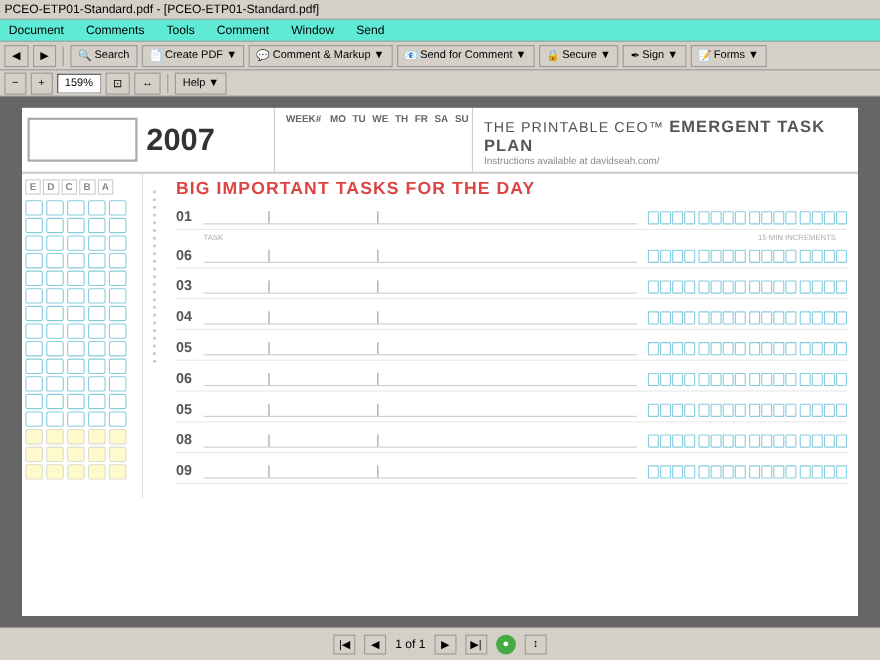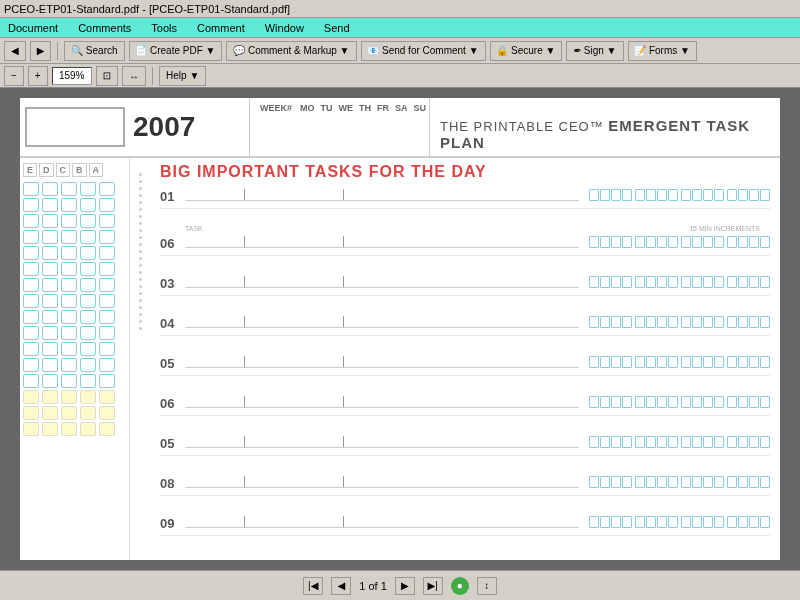--- a/index.html
+++ b/index.html
@@ -244,22 +244,22 @@
     .big-tasks-label {
       font-size: 16px;
       font-weight: bold;
       color: #d44;
       margin-bottom: 8px;
       letter-spacing: 1px;
     }
 
     .task-row {
       display: flex;
-      align-items: flex-start;
-      margin-bottom: 20px;
+      align-items: flex-end;
+      margin-bottom: 8px;
       border-bottom: 1px solid #e8e8e8;
       padding-bottom: 4px;
       position: relative;
     }
 
     .task-num {
       font-size: 13px;
       font-weight: bold;
       color: #555;
       width: 25px;
@@ -386,20 +386,21 @@
               <span>FR</span>
               <span>SA</span>
               <span>SU</span>
             </div>
           </div>
         </div>
         <div class="header-title">
           <div class="title-line1">
             <span>THE PRINTABLE CEO™</span> <span class="bold">EMERGENT TASK PLAN</span>
           </div>
+          <div class="title-line2">Instructions available at davidseah.com/</div>
         </div>
       </div>
 
       <div class="pdf-body">
 
         <div class="left-sidebar">
           <div class="sidebar-tabs">
             <span class="tab-label">E</span>
             <span class="tab-label">D</span>
             <span class="tab-label">C</span>

